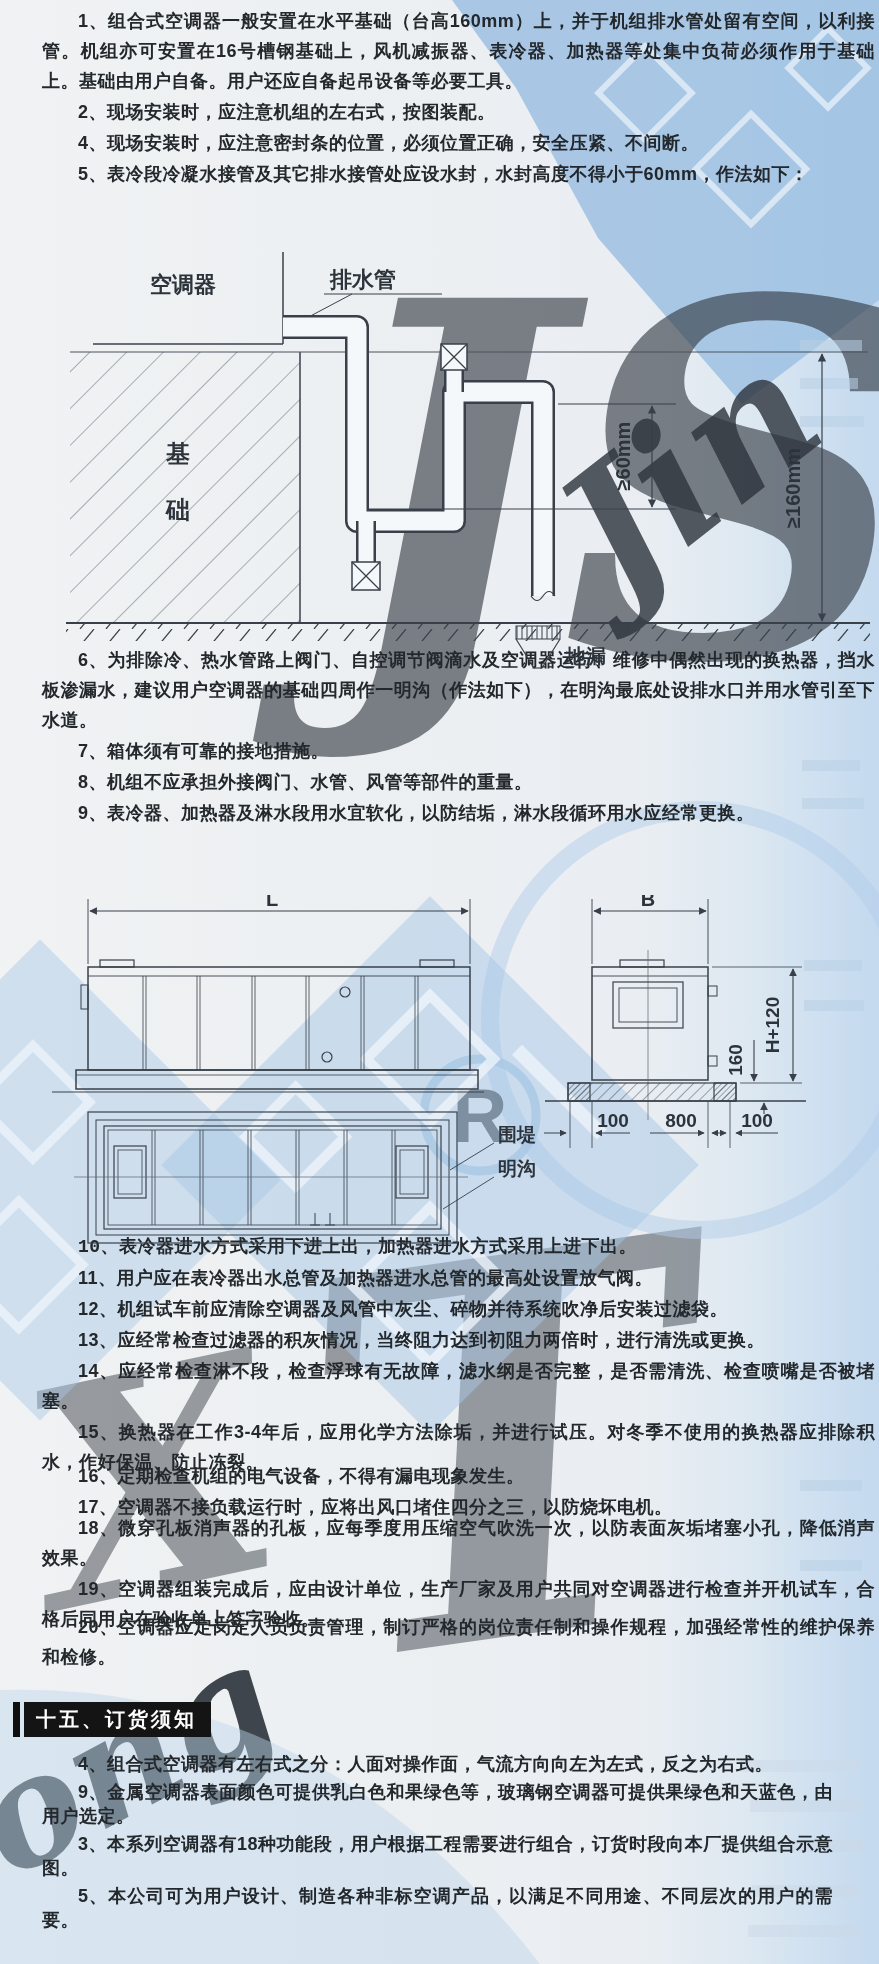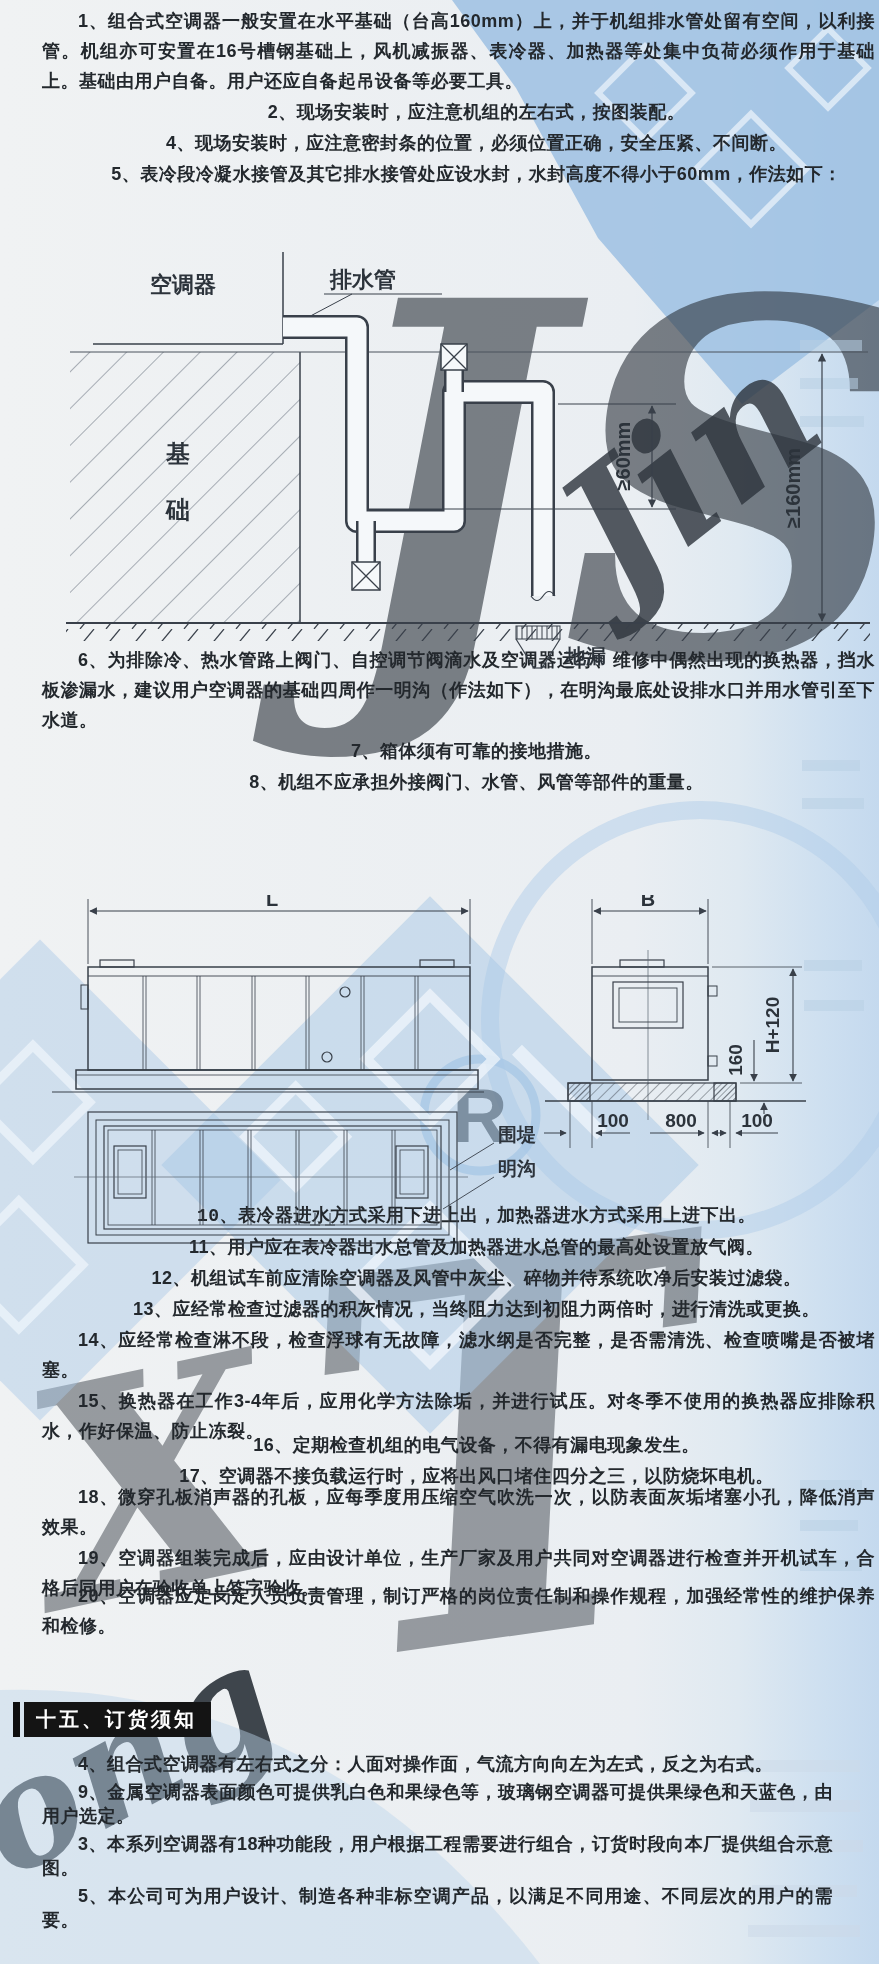--- a/index.html
+++ b/index.html
@@ -3,21 +3,21 @@
 <meta charset="utf-8">
 <style>
   html,body{margin:0;padding:0;}
   body{
     width:879px;height:1964px;position:relative;overflow:hidden;
     background:#edf1f4;
     font-family:"Liberation Sans","DejaVu Sans",sans-serif;
   }
   #watermark{position:absolute;left:0;top:0;z-index:0;}
   #content{position:absolute;left:0;top:0;width:879px;height:1964px;z-index:2;}
-  .txtcol{position:absolute;left:42px;top:6px;width:833px;display:flex;flex-direction:column;align-items:center;}
+  .txtcol{position:absolute;left:42px;top:6px;width:833px;display:flex;flex-direction:column;}
   .para{
     margin:0 0 1px 0;line-height:30px;font-size:18px;letter-spacing:.5px;
     color:#23282d;font-weight:600;text-indent:2em;text-align:justify;
   }
   .it-5{margin-top:455px;}
   .it-9{margin-top:403px;font-family:Liberation Mono, monospace;}
   .it-15{margin-top:-17px;}
   .it-17{margin-top:-10px;}
   .it-19{margin-top:-23px;}
   .dia{position:absolute;left:0;z-index:2;}
@@ -108,20 +108,21 @@
 <div id="content">
 
   <div class="txtcol">
       <p class="para it-0">1、组合式空调器一般安置在水平基础（台高160mm）上，并于机组排水管处留有空间，以利接管。机组亦可安置在16号槽钢基础上，风机减振器、表冷器、加热器等处集中负荷必须作用于基础上。基础由用户自备。用户还应自备起吊设备等必要工具。</p>
       <p class="para it-1">2、现场安装时，应注意机组的左右式，按图装配。</p>
       <p class="para it-3">4、现场安装时，应注意密封条的位置，必须位置正确，安全压紧、不间断。</p>
       <p class="para it-4">5、表冷段冷凝水接管及其它排水接管处应设水封，水封高度不得小于60mm，作法如下：</p>
       <p class="para it-5">6、为排除冷、热水管路上阀门、自控调节阀滴水及空调器运行、维修中偶然出现的换热器，挡水板渗漏水，建议用户空调器的基础四周作一明沟（作法如下），在明沟最底处设排水口并用水管引至下水道。</p>
       <p class="para it-6">7、箱体须有可靠的接地措施。</p>
       <p class="para it-7">8、机组不应承担外接阀门、水管、风管等部件的重量。</p>
+      <p class="para it-8">9、表冷器、加热器及淋水段用水宜软化，以防结垢，淋水段循环用水应经常更换。</p>
       <p class="para it-9">10、表冷器进水方式采用下进上出，加热器进水方式采用上进下出。</p>
       <p class="para it-10">11、用户应在表冷器出水总管及加热器进水总管的最高处设置放气阀。</p>
       <p class="para it-11">12、机组试车前应清除空调器及风管中灰尘、碎物并待系统吹净后安装过滤袋。</p>
       <p class="para it-12">13、应经常检查过滤器的积灰情况，当终阻力达到初阻力两倍时，进行清洗或更换。</p>
       <p class="para it-13">14、应经常检查淋不段，检查浮球有无故障，滤水纲是否完整，是否需清洗、检查喷嘴是否被堵塞。</p>
       <p class="para it-14">15、换热器在工作3-4年后，应用化学方法除垢，并进行试压。对冬季不使用的换热器应排除积水，作好保温、防止冻裂。</p>
       <p class="para it-15">16、定期检查机组的电气设备，不得有漏电现象发生。</p>
       <p class="para it-16">17、空调器不接负载运行时，应将出风口堵住四分之三，以防烧坏电机。</p>
       <p class="para it-17">18、微穿孔板消声器的孔板，应每季度用压缩空气吹洗一次，以防表面灰垢堵塞小孔，降低消声效果。</p>
       <p class="para it-18">19、空调器组装完成后，应由设计单位，生产厂家及用户共同对空调器进行检查并开机试车，合格后同用户在验收单上签字验收。</p>

